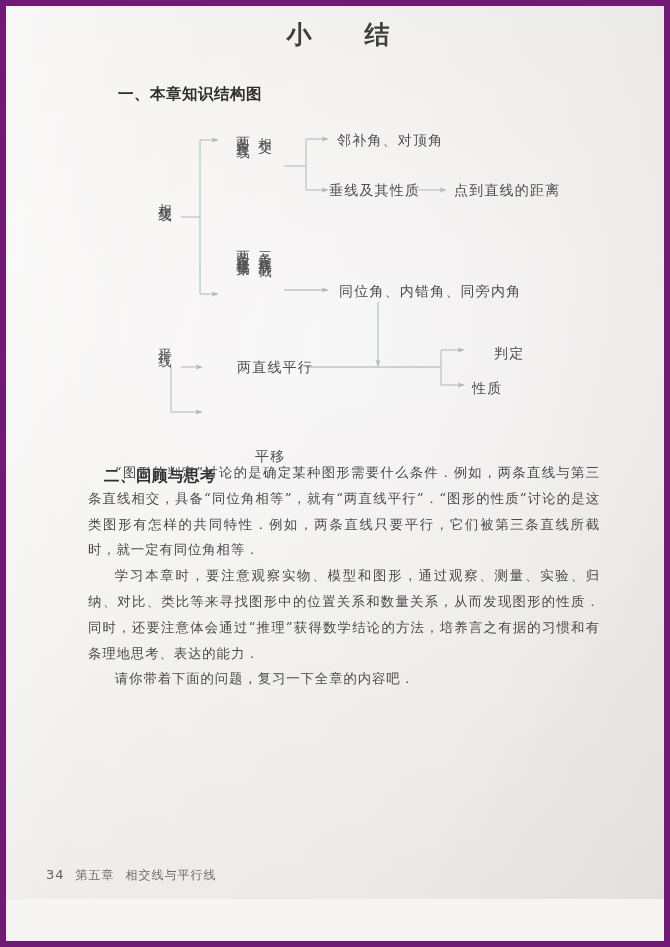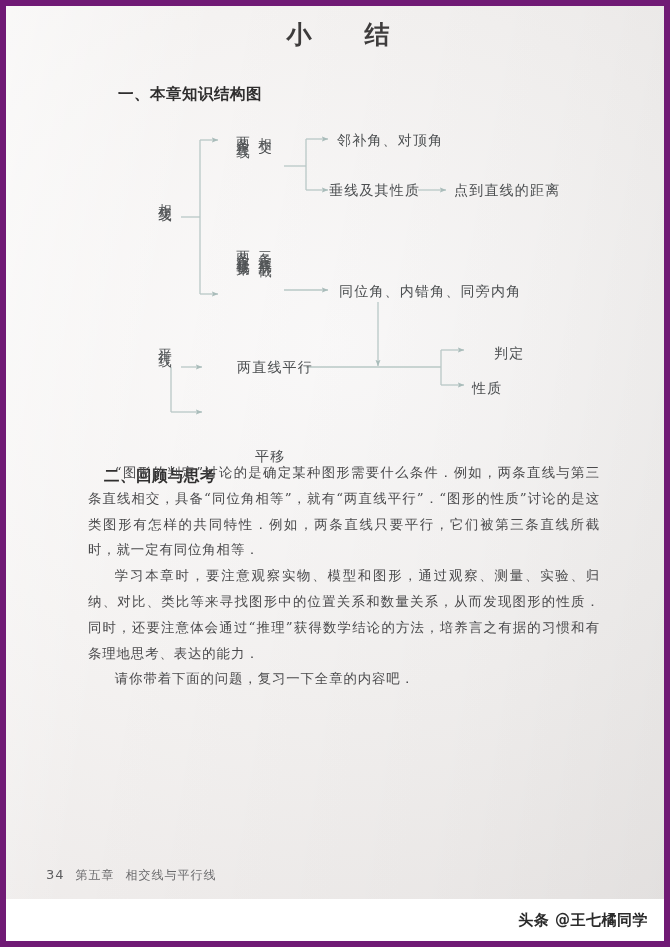--- a/index.html
+++ b/index.html
@@ -261,18 +261,15 @@
       <p>学习本章时，要注意观察实物、模型和图形，通过观察、测量、实验、归纳、对比、类比等来寻找图形中的位置关系和数量关系，从而发现图形的性质．同时，还要注意体会通过“推理”获得数学结论的方法，培养言之有据的习惯和有条理地思考、表达的能力．</p>
       <p>请你带着下面的问题，复习一下全章的内容吧．</p>
     </div>
 
     <div id="footer">
       <span class="pg">34</span>
       <span>第五章</span>
       <span>相交线与平行线</span>
     </div>
 
-    <div id="watermark-bar">
-      <div id="watermark">头条 @王七橘同学</div>
-    </div>
 
   </div>
 </div>
 
 </body></html>

